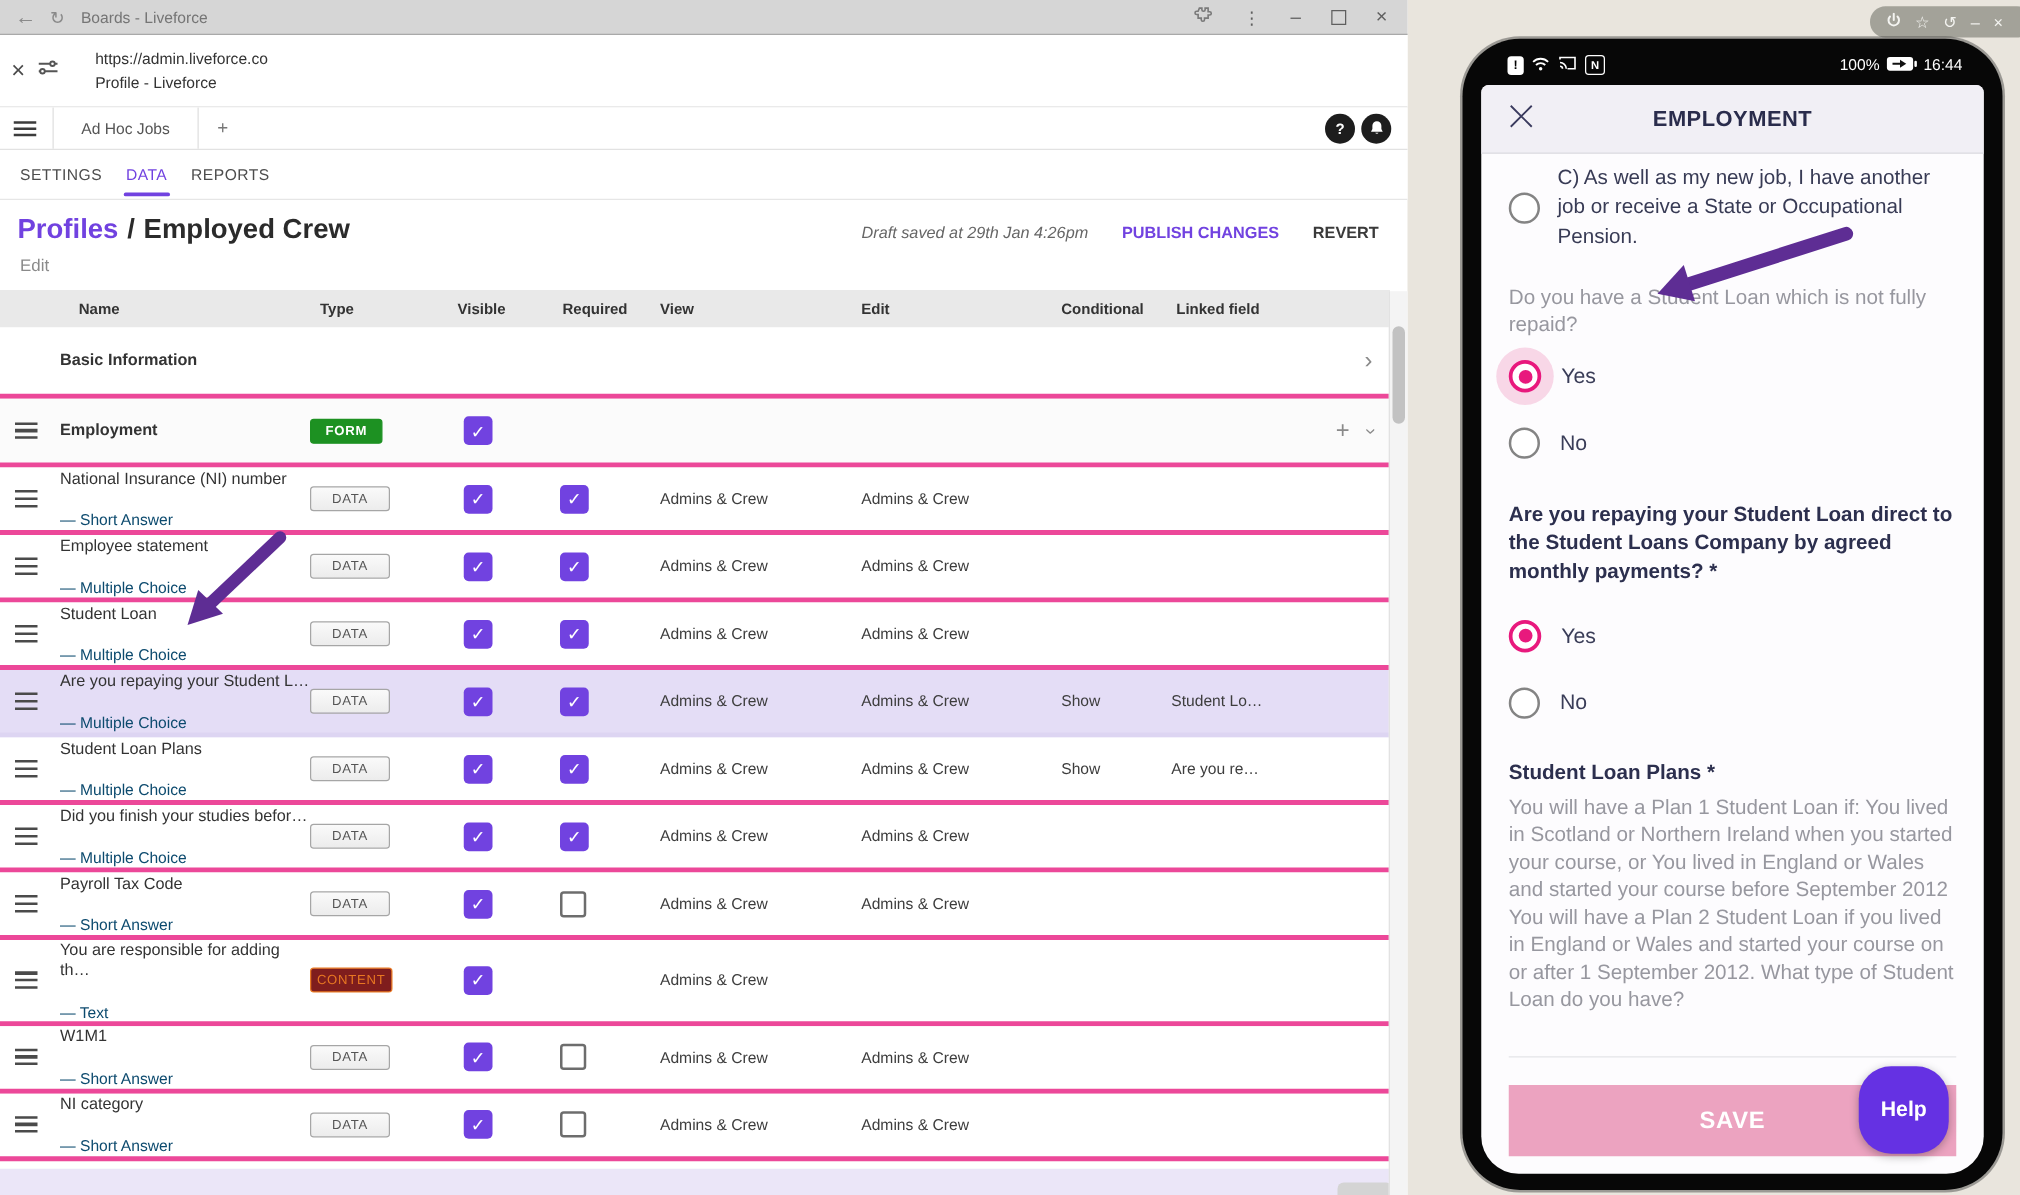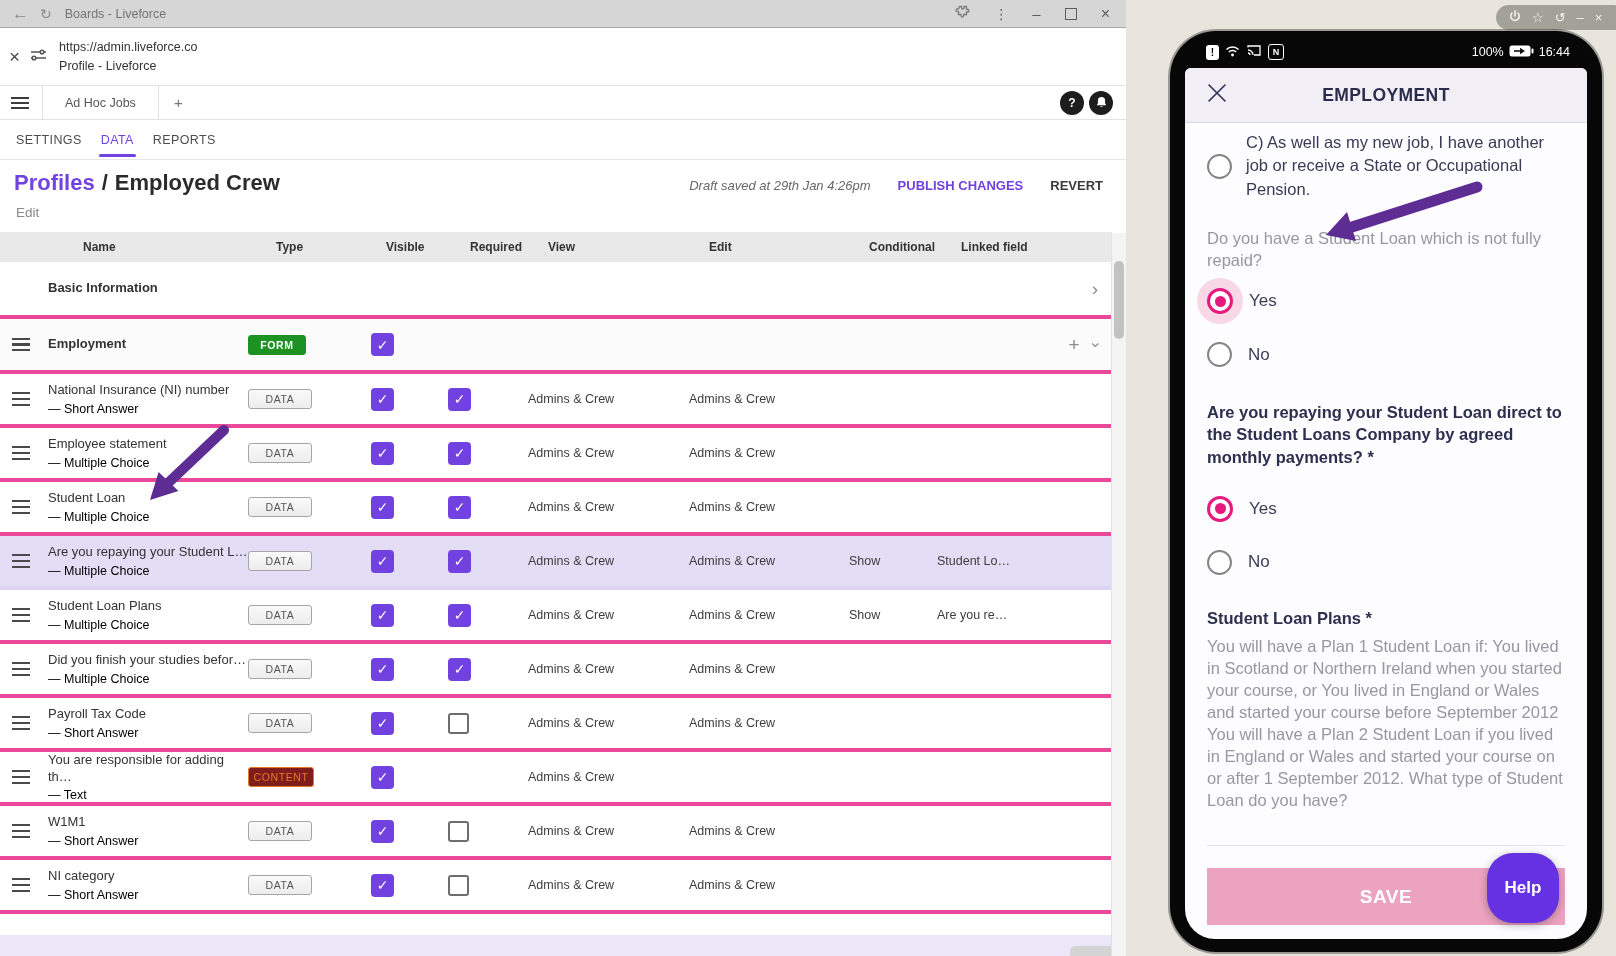--- a/index.html
+++ b/index.html
@@ -12,21 +12,21 @@
   .tb-back{font-size:17px;margin:0 11px 0 12px;color:#8a8a8a;}
   .tb-reload{font-size:14px;margin-right:13px;color:#8a8a8a;}
   .tb-right{margin-left:auto;display:flex;align-items:center;gap:24px;margin-right:16px;color:#5f5f5f;}
   .tb-menu{font-size:14px;}
   .tb-min{font-size:15px;}
   .tb-max{width:10px;height:10px;border:1.2px solid #5f5f5f;}
   .tb-close{font-size:16px;}
 
   .origin{height:57px;border-bottom:1px solid #e4e4e4;display:flex;align-items:center;background:#fff;}
   .origin-close{font-size:19px;color:#4a4a4a;margin:0 10px 0 9px;}
-  .origin-text{margin-left:12px;font-size:12.5px;color:#333;line-height:19px;}
+  .origin-text{margin-left:29px;font-size:12.5px;color:#333;line-height:19px;}
 
   .appbar{height:33px;border-bottom:1px solid #e2e2e2;display:flex;align-items:center;background:#fff;}
   .hamb{width:18px;display:flex;flex-direction:column;gap:3px;margin:0 13px 0 11px;}
   .hamb i{height:2px;background:#3c3c3c;}
   .jobtab{height:100%;display:flex;align-items:center;padding:0 22px;border-left:1px solid #e0e0e0;border-right:1px solid #e0e0e0;font-size:12.5px;color:#555;}
   .addtab{color:#777;font-size:15px;margin-left:15px;}
   .appbar-right{margin-left:auto;display:flex;gap:5px;margin-right:13px;}
   .circle-btn{width:24px;height:24px;border-radius:50%;background:#1d1d1d;color:#fff;display:flex;align-items:center;justify-content:center;font-size:12px;font-weight:bold;}
 
   .tabsrow{height:39px;display:flex;align-items:stretch;gap:19px;padding:0 16px;border-bottom:1px solid #e6e6e6;font-size:12.5px;letter-spacing:.4px;color:#4d4d4d;background:#fff;}
@@ -38,32 +38,32 @@
   .crumb{font-size:22px;font-weight:bold;color:#2b2b2b;}
   .crumb .sec{color:#7142e0;}
   .crumb .sep{margin:0 7px;}
   .meta{margin-left:auto;display:flex;align-items:center;gap:27px;font-size:13px;padding-bottom:3px;}
   .draft{font-style:italic;color:#666;}
   .publish{color:#7142e0;font-weight:bold;}
   .revert{color:#3a3a3a;font-weight:bold;}
   .editlbl{padding:9px 0 12px 16px;color:#8a8a8a;font-size:13.5px;}
 
   .grid{display:grid;grid-template-columns:48px 200px 118px 82px 78px 161px 160px 88px 110px 1fr;width:1112px;box-sizing:border-box;}
-  .thead{background:#e9e9e9;height:30px;align-items:center;font-size:12px;font-weight:bold;color:#333;padding-left:20px;}
+  .thead{background:#e9e9e9;height:30px;align-items:center;font-size:12px;font-weight:bold;color:#333;}
   .thead .c-name{padding-left:15px;}
   .thead .c-type{padding-left:8px;}
   .thead .c-req,.thead .c-view,.thead .c-edit,.thead .c-cond{padding-left:2px;}
   .thead .c-link{padding-left:6px;}
   .trow{min-height:54px;align-items:center;border-bottom:4px solid #ec4899;background:#fff;font-size:12.5px;color:#3d3d3d;}
   .trow.section{min-height:57px;}
   .trow.form{min-height:55px;background:#fbfbfb;}
   .trow.hl{background:#e4ddf6;border-bottom-color:#ddd5f2;}
   .nm{font-size:13px;color:#333;line-height:1.25;}
   .nm.b{font-weight:bold;}
-  .sub{color:#000000;margin-top:3px;font-size:12.5px;}
+  .sub{color:#0c4a6e;margin-top:18px;font-size:12.5px;}
   .drag{display:flex;flex-direction:column;gap:3.5px;margin-left:12px;width:18px;}
   .drag i{height:2.2px;background:#4a4a4a;}
   .badge{display:inline-block;font-size:10.5px;letter-spacing:.6px;border-radius:3px;padding:3px 0;text-align:center;}
   .badge-data{width:62px;color:#555;border:1px solid #a6a6a6;background:linear-gradient(#fafafa,#ececec);}
   .badge-form{width:56px;color:#fff;font-weight:bold;background:#1d9122;border:1px solid #1d9122;}
   .badge-content{width:64px;color:#e87722;border:1px solid #e87722;background:#7f1d1d;}
   .cb{box-sizing:border-box;}
   .cb.on{width:23px;height:23px;border-radius:4px;background:#7142e0;color:#fff;display:flex;align-items:center;justify-content:center;font-size:14px;}
   .cb.off{width:21px;height:21px;border:2px solid #6d6d6d;border-radius:3px;background:#fff;}
   .c-vis .cb{margin-left:5px;}

